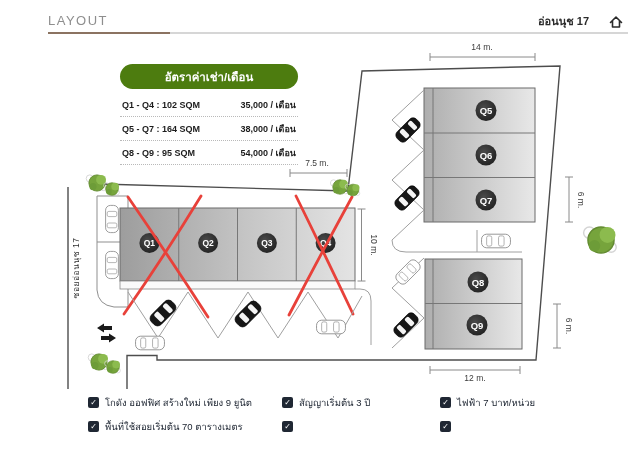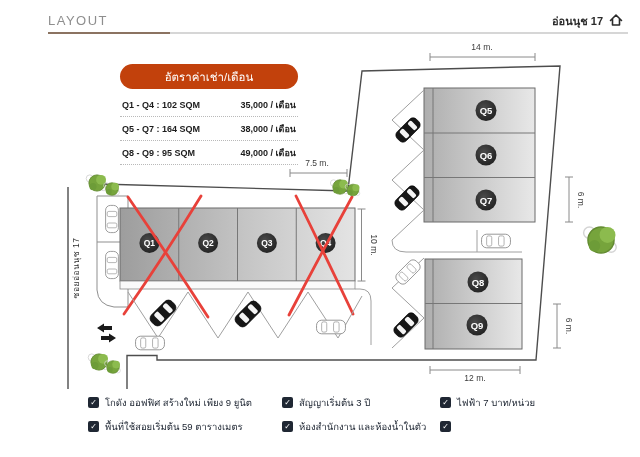--- a/index.html
+++ b/index.html
@@ -3,27 +3,27 @@
 <meta charset="utf-8">
 <style>
   html,body{margin:0;padding:0;background:#ffffff;}
   *{box-sizing:border-box;font-family:"Liberation Sans",sans-serif;}
   .canvas{position:relative;width:640px;height:457px;background:#fff;overflow:hidden;}
 
   
   .page-title{position:absolute;left:48px;top:13px;font-size:13px;letter-spacing:1.5px;color:#8e8e8e;}
   .header-rule{position:absolute;left:48px;top:32px;width:580px;height:2px;background:#d6d6d6;}
   .header-rule .brown{position:absolute;left:0;top:0;width:122px;height:2px;background:#8b7361;}
-  .project{position:absolute;right:16px;top:12px;display:flex;align-items:flex-start;gap:5px;}
+  .project{position:absolute;right:16px;top:12px;display:flex;align-items:flex-end;gap:19px;}
   .project-label{font-size:11px;font-weight:bold;color:#2b2b2b;}
 
   
   .price-card{position:absolute;left:120px;top:64px;width:178px;}
-  .price-header{height:25px;border-radius:13px;background:#c2410c;color:#ffffff;
-    font-size:11.5px;font-weight:normal;display:flex;align-items:center;justify-content:center;}
+  .price-header{height:25px;border-radius:13px;background:#4d7c0f;color:#ffffff;
+    font-size:11.5px;font-weight:bold;display:flex;align-items:center;justify-content:center;}
   .price-rows{margin-top:4px;}
   .price-row{display:flex;justify-content:space-between;align-items:center;
     padding:5px 2px 4px 2px;border-bottom:1.5px dotted #b9b9b9;text-align:center;}
   .price-row span{font-size:9px;font-weight:bold;color:#1c1c1c;white-space:nowrap;}
 
   
   .plan{position:absolute;left:0;top:0;width:640px;height:457px;}
   .dim-label{font-size:8.5px;fill:#3c3c3c;}
   .street-label{font-size:8.5px;fill:#2f2f2f;letter-spacing:.5px;}
   .badge-label{font-weight:bold;fill:#ffffff;}
@@ -58,21 +58,21 @@
       <div class="price-row">
         <span>Q1 - Q4 : 102 SQM</span>
         <span>35,000 / เดือน</span>
       </div>
       <div class="price-row">
         <span>Q5 - Q7 : 164 SQM</span>
         <span>38,000 / เดือน</span>
       </div>
       <div class="price-row">
         <span>Q8 - Q9 : 95  SQM</span>
-        <span>49,000 / เดือน</span>
+        <span>54,000 / เดือน</span>
       </div>
     </div>
   </div>
 
   <svg class="plan" viewBox="0 0 640 457">
     <defs>
       <linearGradient id="gradH" x1="0" y1="0" x2="1" y2="0">
         <stop offset="0" stop-color="#9d9d9d"></stop>
           <stop offset=".55" stop-color="#c6c6c6"></stop>
           <stop offset="1" stop-color="#e4e4e4"></stop>
@@ -254,24 +254,23 @@
     <div class="feature">
       <span class="checkbox">✓</span>
       <span class="feature-label">สัญญาเริ่มต้น 3 ปี</span>
     </div>
     <div class="feature">
       <span class="checkbox">✓</span>
       <span class="feature-label">ไฟฟ้า 7 บาท/หน่วย</span>
     </div>
     <div class="feature">
       <span class="checkbox">✓</span>
-      <span class="feature-label">พื้นที่ใช้สอยเริ่มต้น 59 ตารางเมตร</span>
-    </div>
-    <div class="feature">
-      <span class="checkbox">✓</span>
-      <span class="feature-label">ห้องสำนักงาน และห้องน้ำในตัว</span>
+      <span class="feature-label">พื้นที่ใช้สอยเริ่มต้น 70 ตารางเมตร</span>
+    </div>
+    <div class="feature">
+      <span class="checkbox">✓</span>
     </div>
     <div class="feature">
       <span class="checkbox">✓</span>
     </div>
   </div>
 
 </div>
 
 </body></html>

